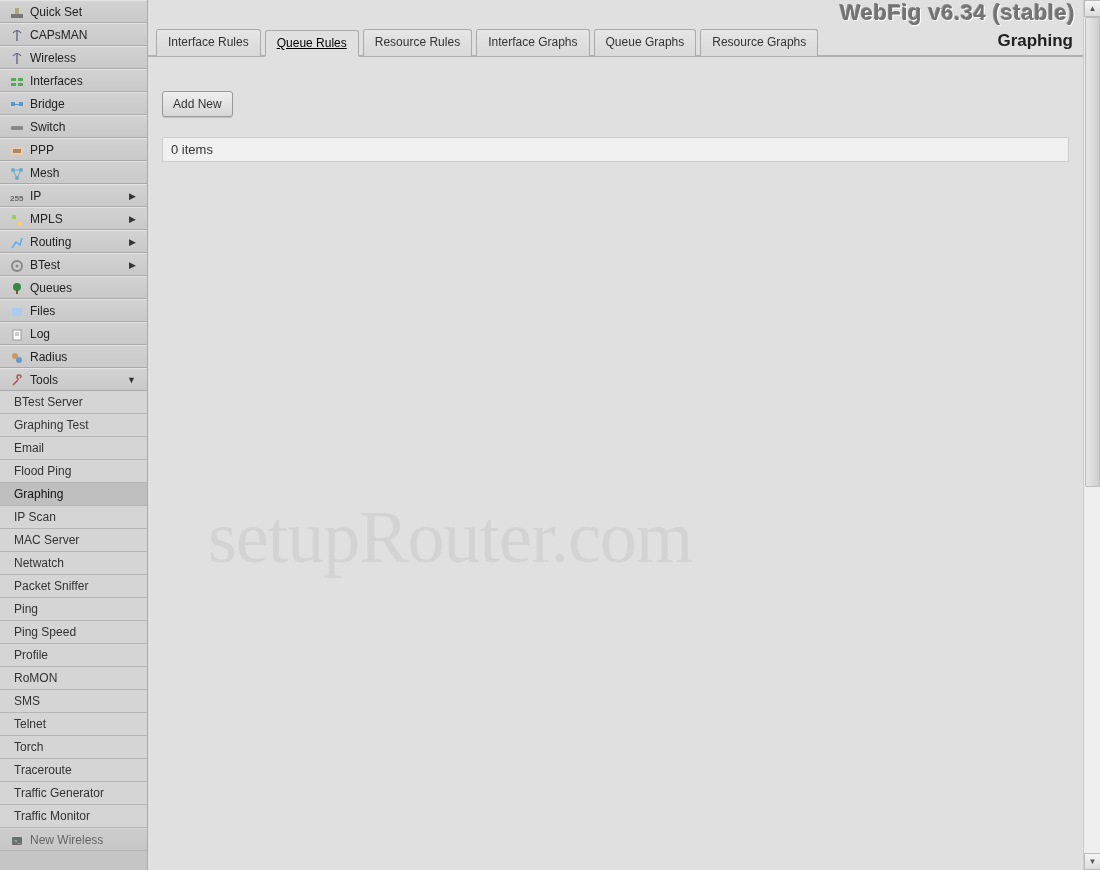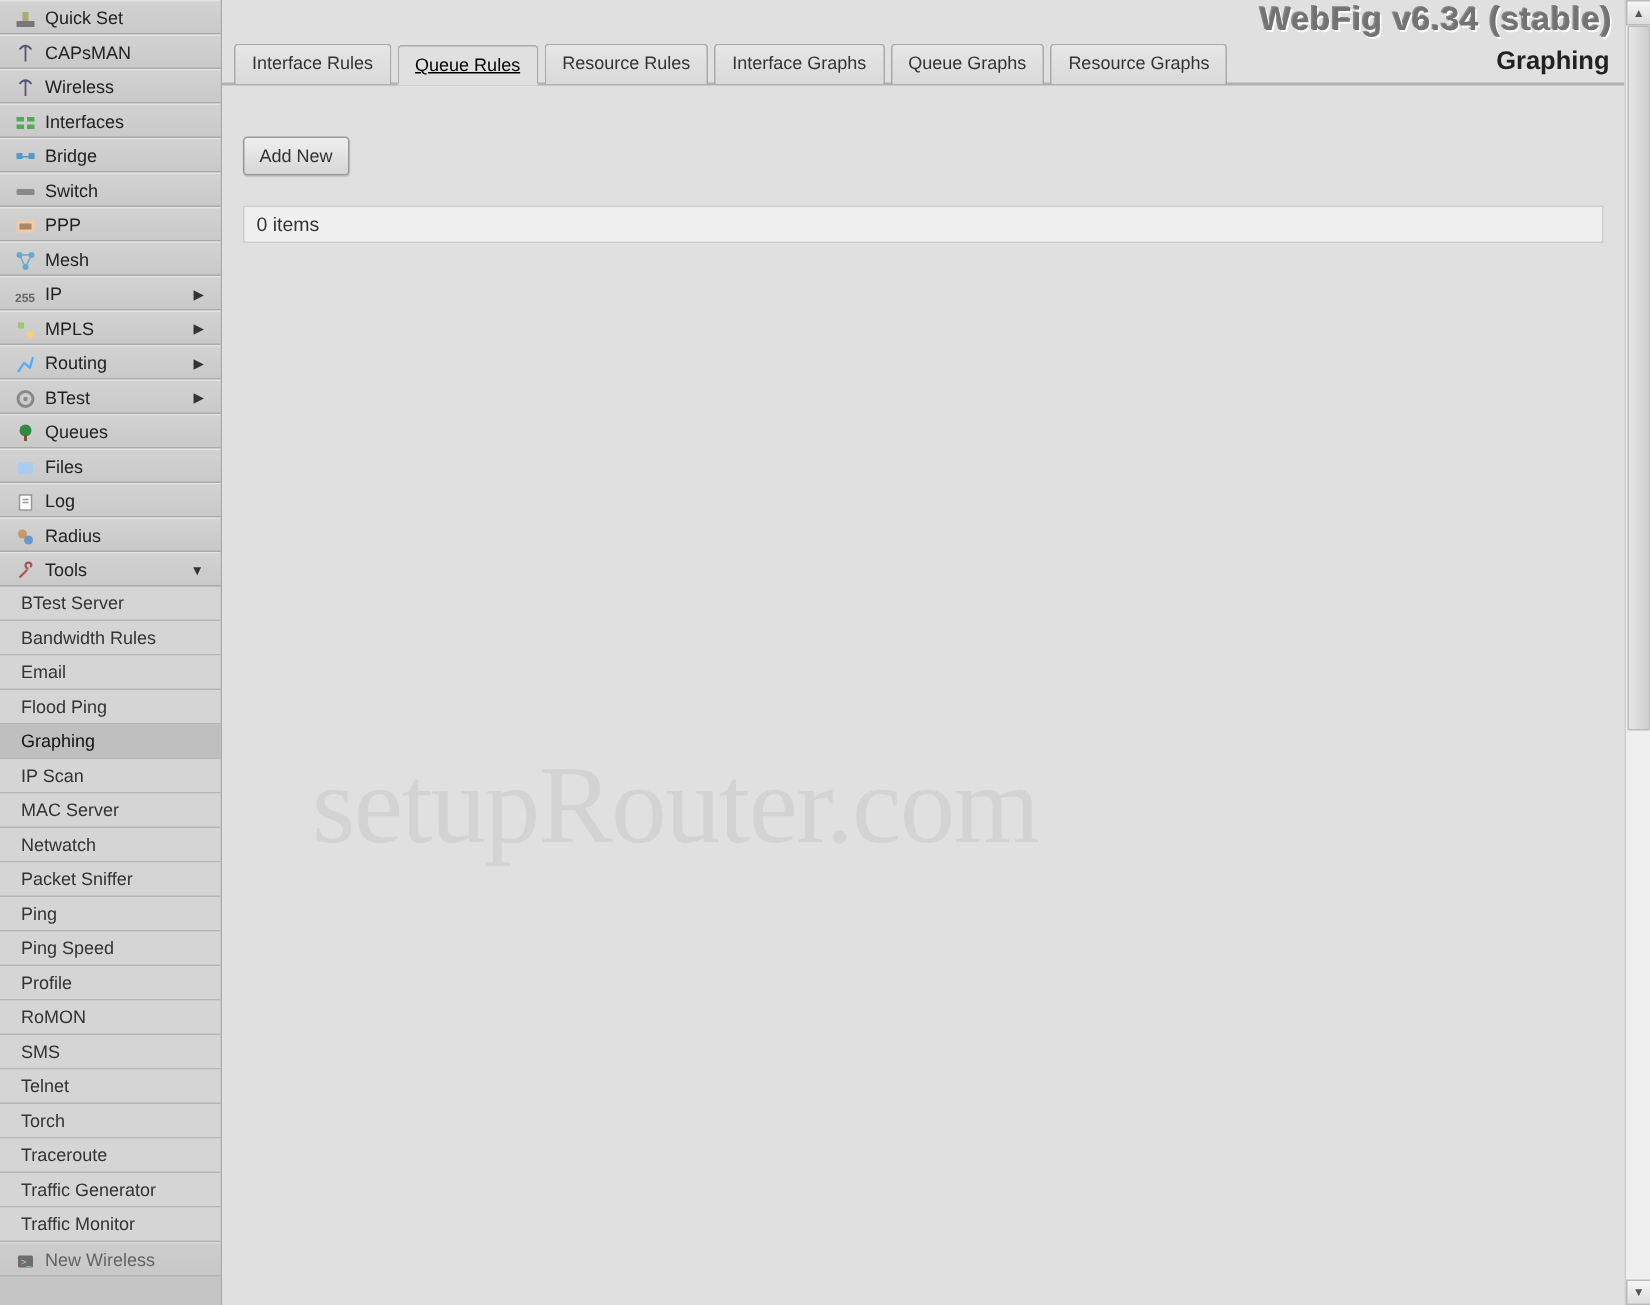--- a/index.html
+++ b/index.html
@@ -339,21 +339,21 @@
           <svg width="14" height="14" viewBox="0 0 14 14">
             <path d="M3 11 L8 6 M10 4 L11 3 M9 5 a2 2 0 1 1 2 -2" stroke="#a55" fill="none" stroke-width="1.5"></path>
           </svg>
         </span>
       <span class="label">Tools</span>
       <span class="arrow">▼</span>
     </div>
 
     <div id="tools-submenu">
         <div class="submenu-item">BTest Server</div>
-        <div class="submenu-item">Bandwidth Rules</div>
+        <div class="submenu-item">Graphing Test</div>
         <div class="submenu-item">Email</div>
         <div class="submenu-item">Flood Ping</div>
         <div class="submenu-item active">Graphing</div>
         <div class="submenu-item">IP Scan</div>
         <div class="submenu-item">MAC Server</div>
         <div class="submenu-item">Netwatch</div>
         <div class="submenu-item">Packet Sniffer</div>
         <div class="submenu-item">Ping</div>
         <div class="submenu-item">Ping Speed</div>
         <div class="submenu-item">Profile</div>

